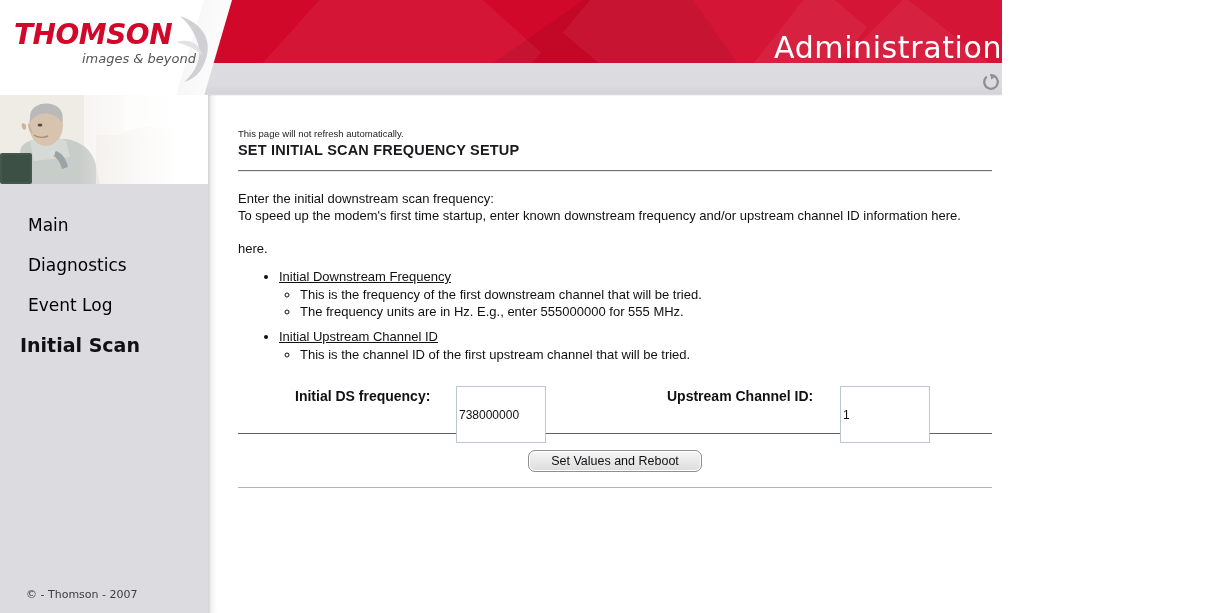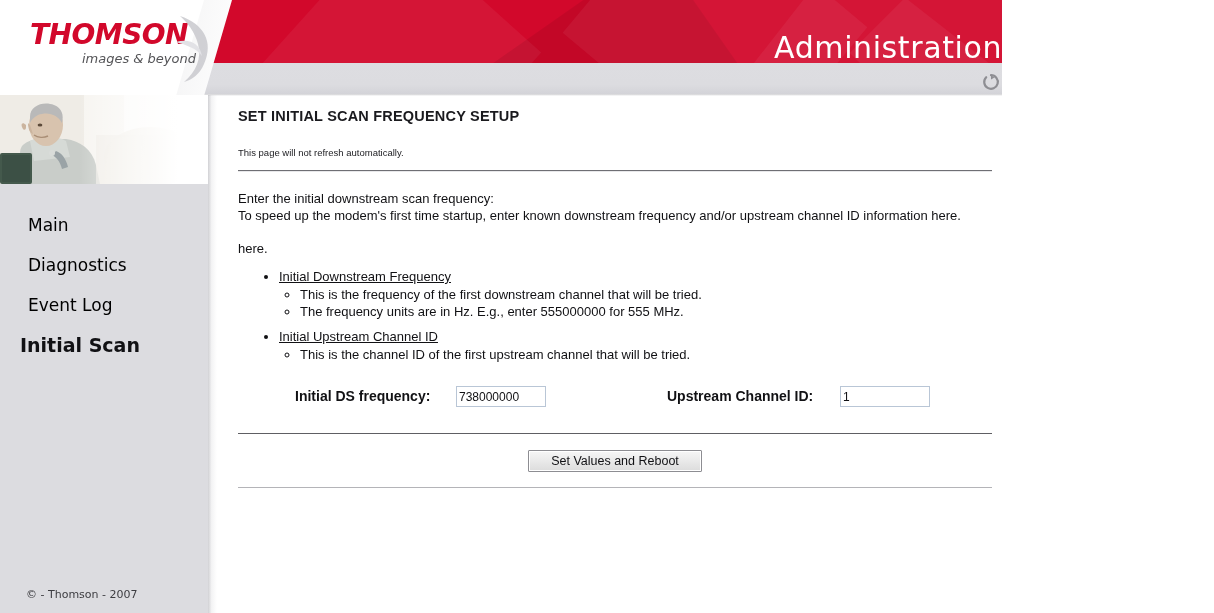--- a/index.html
+++ b/index.html
@@ -122,21 +122,20 @@
   }
   .logo-thomson {
     font-family: "DejaVu Sans", sans-serif;
     font-size: 28px;
     font-weight: bold;
     font-style: italic;
     color: #D2082B;
     letter-spacing: -0.5px;
     line-height: 30px;
     white-space: nowrap;
-    text-align: center;
   }
   .logo-tagline {
     font-family: "DejaVu Sans", sans-serif;
     font-size: 13px;
     font-style: italic;
     color: #555558;
     text-align: right;
     padding-right: 8px;
     margin-top: 1px;
     white-space: nowrap;
@@ -297,41 +296,41 @@
     color: #111114;
     white-space: nowrap;
   }
   .text-input {
     font-family: "Liberation Sans", sans-serif;
     font-size: 12px;
     color: #111114;
     border: 1px solid #b9c6d6;
     background: #ffffff;
     height: 17px;
-    padding: 1px 2px;
+    padding: 19px 2px;
     box-sizing: content-box;
     outline: none;
   }
   #ds-label  { position: absolute; left: 57px;  top: 3px; }
   #ds-input  { position: absolute; left: 218px; top: 1px; width: 84px; }
   #us-label  { position: absolute; left: 429px; top: 3px; }
   #us-input  { position: absolute; left: 602px; top: 1px; width: 84px; }
 
   #button-zone {
     width: 754px;
     text-align: center;
     padding: 16px 0 15px 0;
   }
   #submit-button {
     font-family: "Liberation Sans", sans-serif;
     font-size: 12.5px;
     color: #111114;
     background: linear-gradient(180deg, #f6f6f6 0%, #e9e9e9 52%, #dcdcdc 100%);
     border: 1px solid #8d8d92;
-    border-radius: 1px;
+    border-radius: 7px;
     padding: 3px 22px;
     cursor: pointer;
     box-shadow: inset 0 0 0 1px #ffffff;
   }
   hr.rule.thin-top {
     border-top: 1px solid #5e5e63;
     border-bottom: none;
     margin: 0;
   }
   hr.rule.thin-bottom {
@@ -411,23 +410,23 @@
     <a class="nav-item" href="#">Event Log</a>
     <a class="nav-item active" href="#">Initial Scan</a>
   </nav>
 
   <div id="copyright">© - Thomson - 2007</div>
 </div>
 <div id="sidebar-shadow"></div>
 
 <div id="content">
 
+  <div id="refresh-note">This page will not refresh automatically.</div>
+
   <div id="page-title">SET INITIAL SCAN FREQUENCY SETUP</div>
-
-  <div id="refresh-note">This page will not refresh automatically.</div>
 
   <hr class="rule">
 
   <div id="intro">
     <span>Enter the initial downstream scan frequency:</span><br>
     <span>To speed up the modem's first time startup, enter known downstream frequency and/or upstream channel ID information here.</span><br>
     <br>
     <span>here.</span>
   </div>
 

